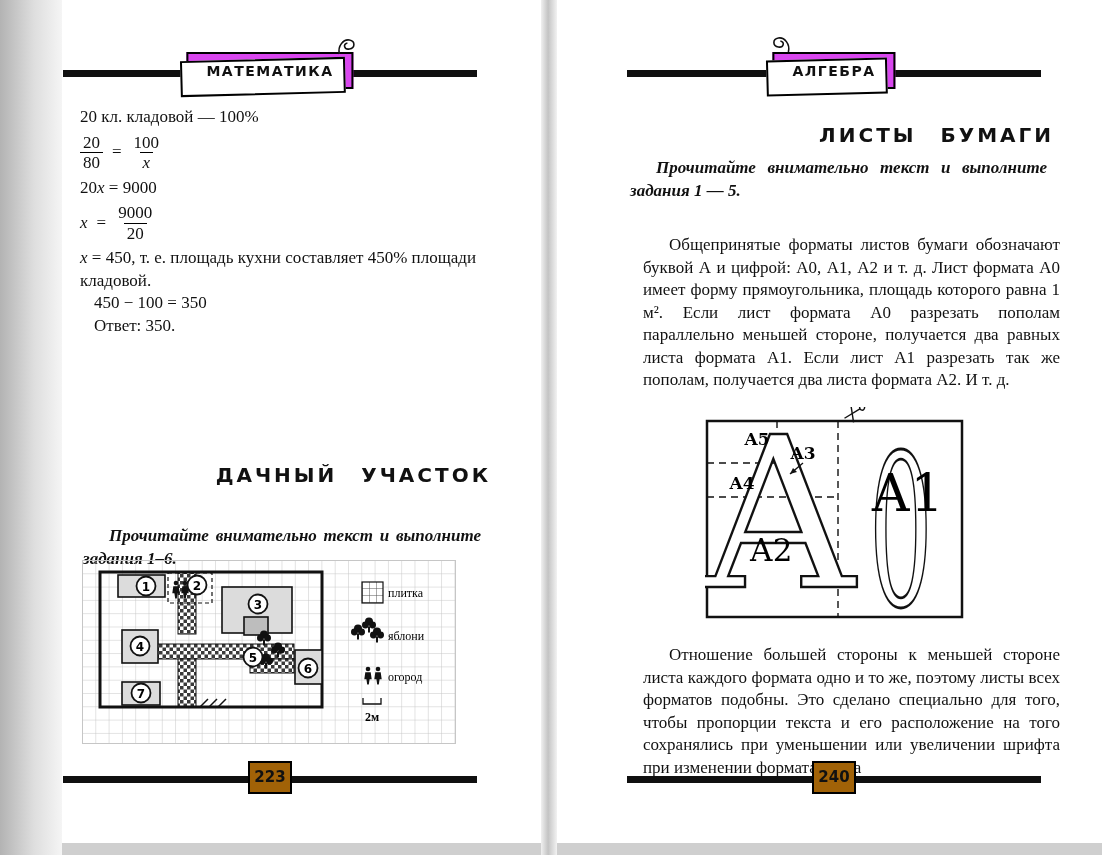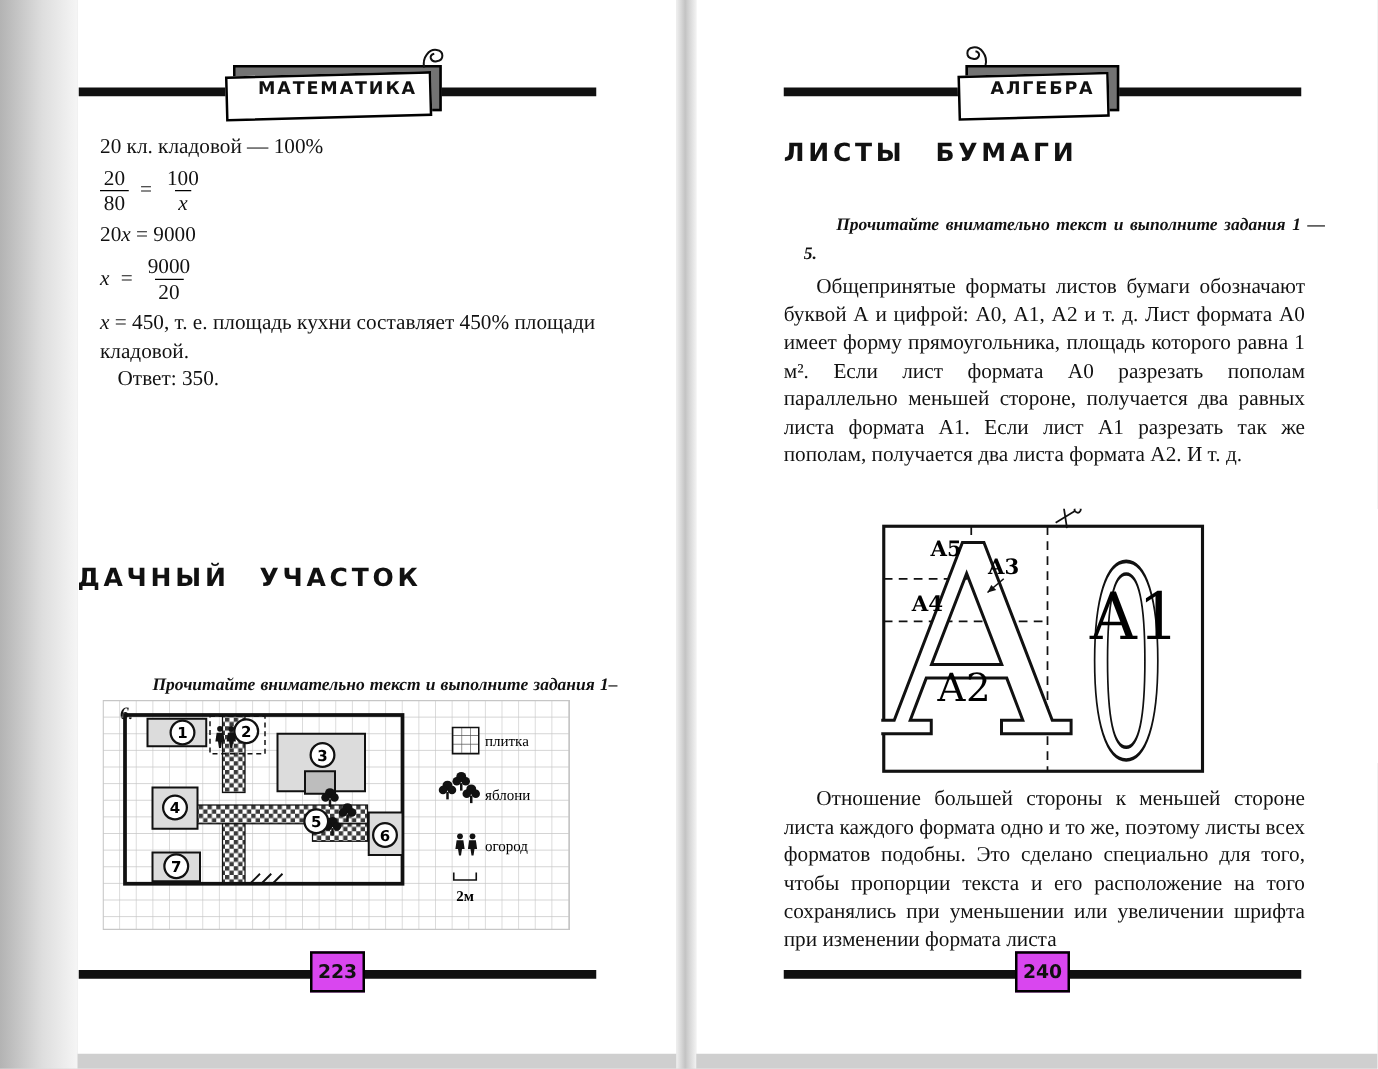--- a/index.html
+++ b/index.html
@@ -12,49 +12,49 @@
   .edge-left{position:absolute;top:0;bottom:0;left:0;width:62px;
     background:linear-gradient(90deg,#b3b3b3,#dedede 55%,#f5f5f5)}
   .spine{position:absolute;top:0;bottom:0;left:541px;width:16px;
     background:linear-gradient(90deg,#f0f0f0,#c3c3c3 45%,#cdcdcd 55%,#f2f2f2)}
   .page{position:absolute;top:0;height:843px;background:#fff}
   .page-left{left:62px;width:479px}
   .page-right{left:557px;width:638px}
 
   .rule{position:absolute;height:7px;background:#101010;z-index:1}
 
-  .tag{position:absolute;top:52px;height:37px;background:#737373;border:2.5px solid #000;
+  .tag{position:absolute;top:52px;height:37px;background:#d946ef;border:2.5px solid #000;
     display:flex;align-items:center;justify-content:center;padding:0 18px;z-index:3;
     font-family:"DejaVu Sans",sans-serif;font-weight:700;font-size:14px;letter-spacing:1.5px;white-space:nowrap}
   .tag::before{content:"";position:absolute;left:-8px;top:5px;right:6px;bottom:-8px;
     border:2px solid #000;background:#fff;z-index:-1;transform:rotate(-1.5deg)}
   .doodle{position:absolute;width:26px;height:22px}
   .doodle.dr{right:-10px;top:-18px}
   .doodle.dl{left:-8px;top:-20px;transform:scaleX(-1)}
 
-  .section-title{position:absolute;margin:0;text-align:left;
+  .section-title{position:absolute;margin:13px;text-align:right;
     font-family:"DejaVu Sans",sans-serif;font-weight:700;font-size:20px;
     letter-spacing:3px;word-spacing:14px;white-space:nowrap}
 
-  .intro{position:absolute;margin:16px;font-weight:700;font-style:italic;
-    font-size:14px;line-height:23px;text-align:justify;text-indent:26px}
-
-  .bodytext{position:absolute;margin:0;font-size:17px;line-height:22.5px;
+  .intro{position:absolute;margin:3px;font-weight:700;font-style:italic;
+    font-size:17px;line-height:23px;text-align:justify;text-indent:26px}
+
+  .bodytext{position:absolute;margin:16px;font-size:17px;line-height:22.5px;
     text-align:justify;text-indent:26px}
 
   .solution{position:absolute;left:18px;top:106px;width:398px;font-size:17px;line-height:22.5px}
   .mline{min-height:22.5px}
   .mline i{font-style:italic}
   .mline.ind{text-indent:14px}
   .frac-line{display:flex;align-items:center;gap:9px;height:48px}
   .frac{display:inline-flex;flex-direction:column;align-items:center;line-height:1.12;font-size:17px}
   .frac .num{padding:0 3px}
   .frac .den{border-top:1.6px solid #000;padding:0 3px}
 
-  .pagenum{position:absolute;top:761px;width:44px;height:33px;background:#d946ef;
+  .pagenum{position:absolute;top:761px;width:44px;height:33px;background:#a16207;
     border:2.5px solid #000;z-index:3;text-align:center;line-height:29px;
     font-family:"DejaVu Sans",sans-serif;font-weight:700;font-size:15px}
 
   svg text{font-family:"Liberation Serif",serif}
   svg text.sans{font-family:"DejaVu Sans",sans-serif}
   svg text.serif{font-family:"DejaVu Serif",serif}
 </style>
 </head>
 <body>
 
@@ -87,20 +87,21 @@
     <div class="mline"><span>20</span><i>x</i><span> = 9000</span></div>
     <div class="mline frac-line">
       <i>x</i>
       <span>=</span>
       <span class="frac">
           <span class="num">9000</span>
           <span class="den">20</span>
         </span>
     </div>
     <div class="mline"><i>x</i><span> = 450, т. е. площадь кухни составляет 450% площади кладовой.</span></div>
+    <div class="mline ind"><span>450 − 100 = 350</span></div>
     <div class="mline ind"><span>Ответ: 350.</span></div>
   </div>
 
   <h2 class="section-title" style="left:0;width:416px;top:450px">ДАЧНЫЙ УЧАСТОК</h2>
   <p class="intro" style="left:18px;top:521px;width:398px">Прочитайте внимательно текст и выполните задания 1–6.</p>
 
   <svg style="position:absolute;left:20px;top:560px" width="374" height="184" viewBox="0 0 374 184">
     <defs>
       <pattern id="gridp" width="13.3" height="13.3" patternUnits="userSpaceOnUse">
         <path d="M13.3 0 H0 V13.3" fill="none" stroke="#c6c6c6" stroke-width="1"></path>

